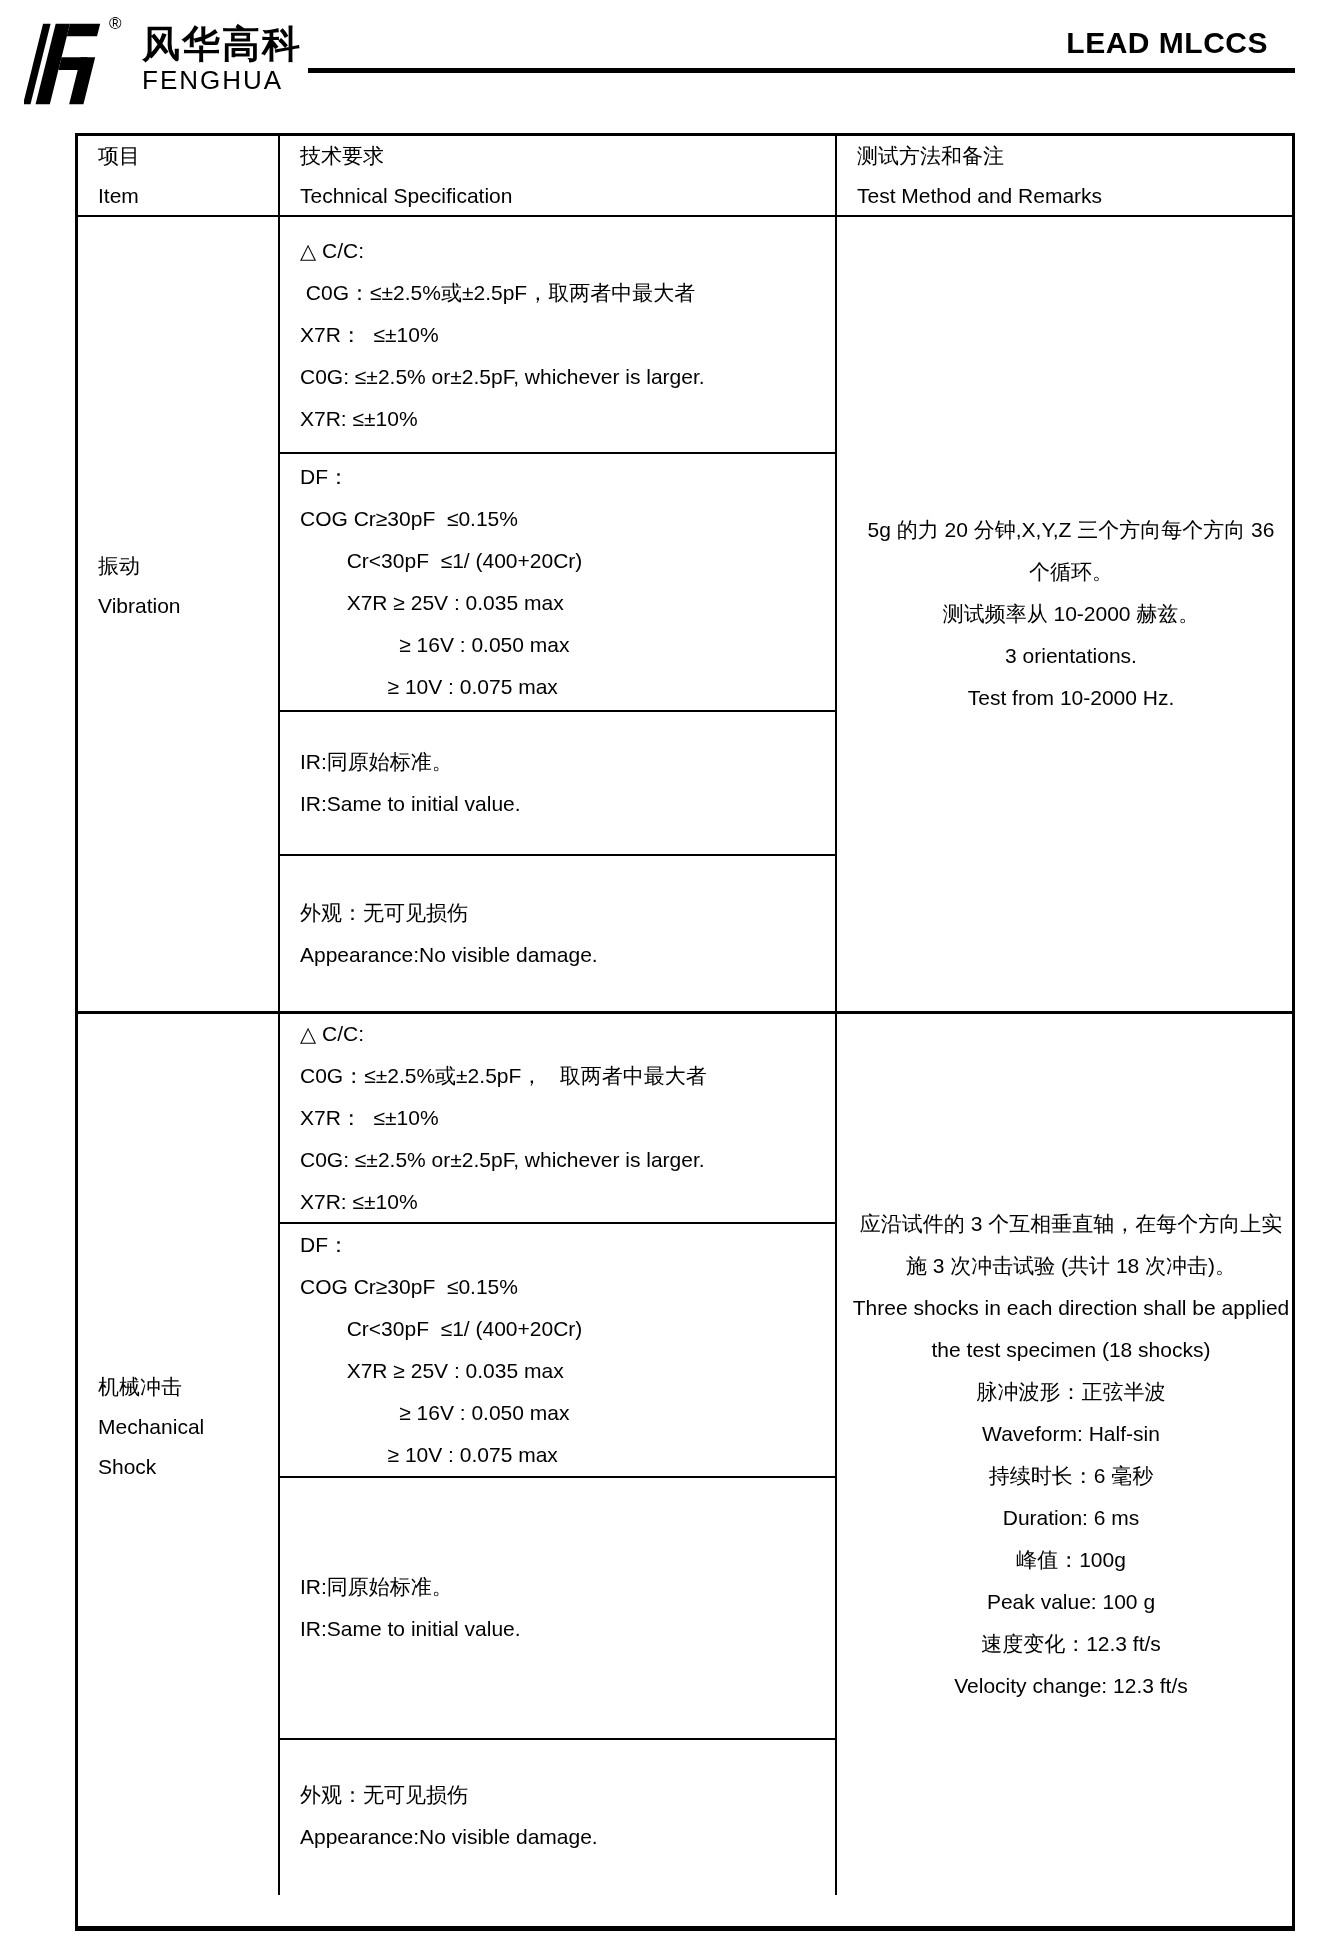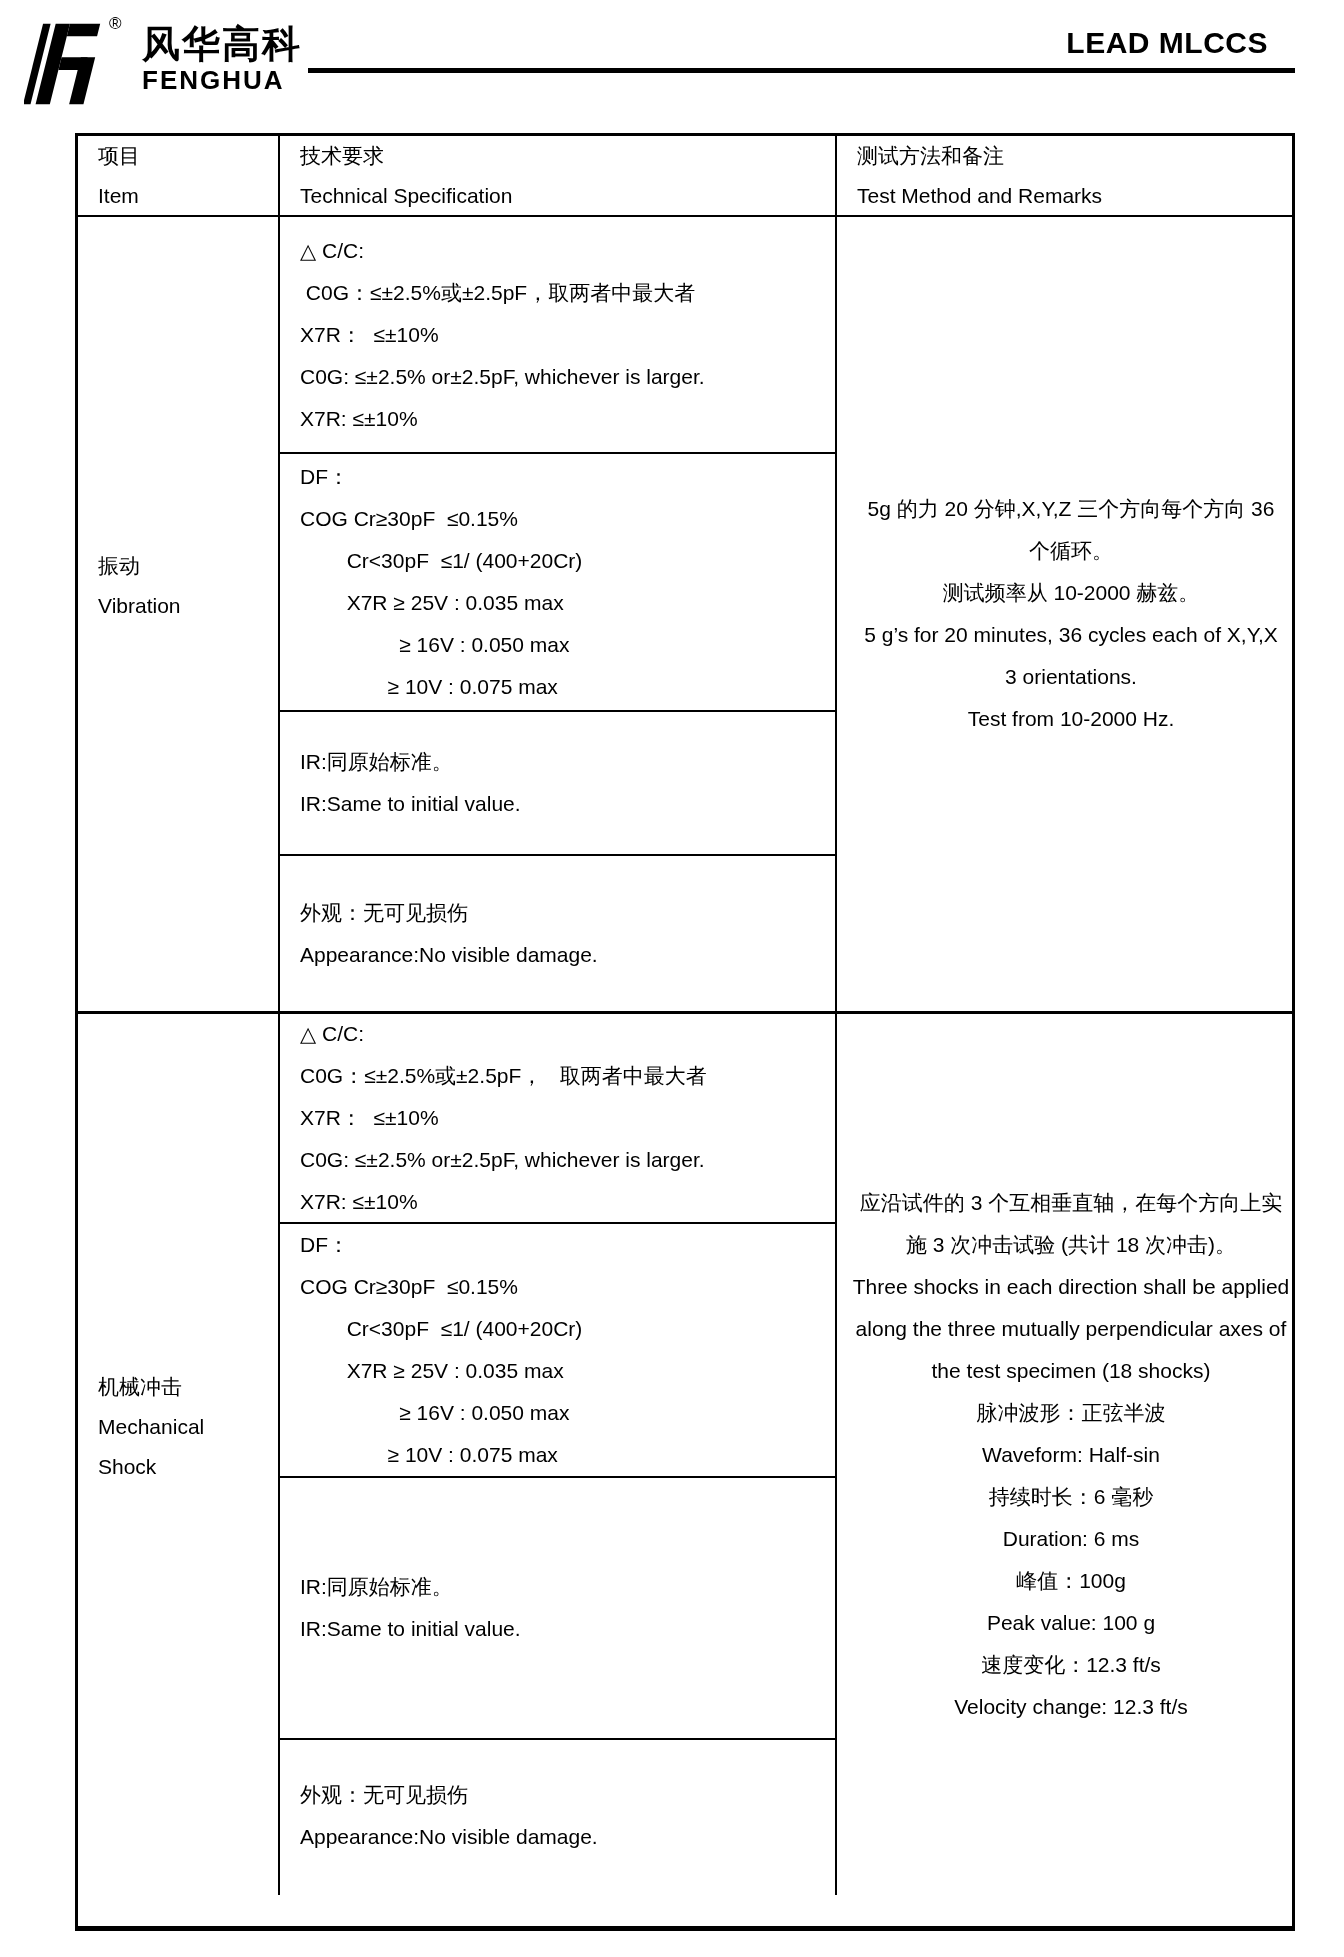--- a/index.html
+++ b/index.html
@@ -5,21 +5,21 @@
   * { margin:0; padding:0; box-sizing:border-box; }
   html,body { background:#fff; }
   body { font-family:"Liberation Sans","DejaVu Sans",sans-serif; color:#000; }
   .page { position:relative; width:1344px; height:1957px; background:#fff; overflow:hidden; }
 
   
   .logo-mark { position:absolute; left:24px; top:22px; width:86px; height:84px; }
   .logo-reg  { position:absolute; left:109px; top:14px; font-size:17px; font-weight:normal; }
   .brand-text { position:absolute; left:142px; top:22px; }
   .brand-zh { font-size:38px; font-weight:bold; letter-spacing:2px; line-height:44px; white-space:nowrap; }
-  .brand-en { font-size:26px; font-weight:bold; letter-spacing:2px; line-height:26px; margin-top:1px; }
+  .brand-en { font-size:26px; font-weight:normal; letter-spacing:2px; line-height:26px; margin-top:1px; }
   .doc-title { position:absolute; top:26px; right:76px; font-size:30px; font-weight:bold; letter-spacing:0.5px; }
   .header-rule { position:absolute; left:308px; top:68px; width:987px; height:5px; background:#000; }
 
   
   .doc-table { position:absolute; left:75px; top:133px; width:1220px; height:1798px;
                border:3px solid #000; border-bottom-width:5px; }
   .trow { display:flex; width:100%; }
   .thead { height:81px; border-bottom:2px solid #000; }
   .tbody { display:block; }
   .tbody > div.main-row:nth-of-type(1) { height:797px; border-bottom:3px solid #000; }
@@ -136,21 +136,20 @@
               <div class="line">外观：无可见损伤</div>
               <div class="line">Appearance:No visible damage.</div>
             </div>
           </div>
 
           <div class="cell method-cell col-method">
 
           <div class="line">5g 的力 20 分钟,X,Y,Z 三个方向每个方向 36</div>
             <div class="line">个循环。</div>
             <div class="line">测试频率从 10-2000 赫兹。</div>
-            <div class="line">5 g’s for 20 minutes, 36 cycles each of X,Y,X</div>
             <div class="line">3 orientations.</div>
             <div class="line">Test from 10-2000 Hz.</div>
           </div>
 
         </div>
         <div class="trow main-row">
 
           <div class="cell item-cell col-item">
 
           <div class="line">机械冲击</div>
@@ -187,21 +186,20 @@
               <div class="line">外观：无可见损伤</div>
               <div class="line">Appearance:No visible damage.</div>
             </div>
           </div>
 
           <div class="cell method-cell col-method">
 
           <div class="line">应沿试件的 3 个互相垂直轴，在每个方向上实</div>
             <div class="line">施 3 次冲击试验 (共计 18 次冲击)。</div>
             <div class="line">Three shocks in each direction shall be applied</div>
-            <div class="line">along the three mutually perpendicular axes of</div>
             <div class="line">the test specimen (18 shocks)</div>
             <div class="line">脉冲波形：正弦半波</div>
             <div class="line">Waveform: Half-sin</div>
             <div class="line">持续时长：6 毫秒</div>
             <div class="line">Duration: 6 ms</div>
             <div class="line">峰值：100g</div>
             <div class="line">Peak value: 100 g</div>
             <div class="line">速度变化：12.3 ft/s</div>
             <div class="line">Velocity change: 12.3 ft/s</div>
           </div>

